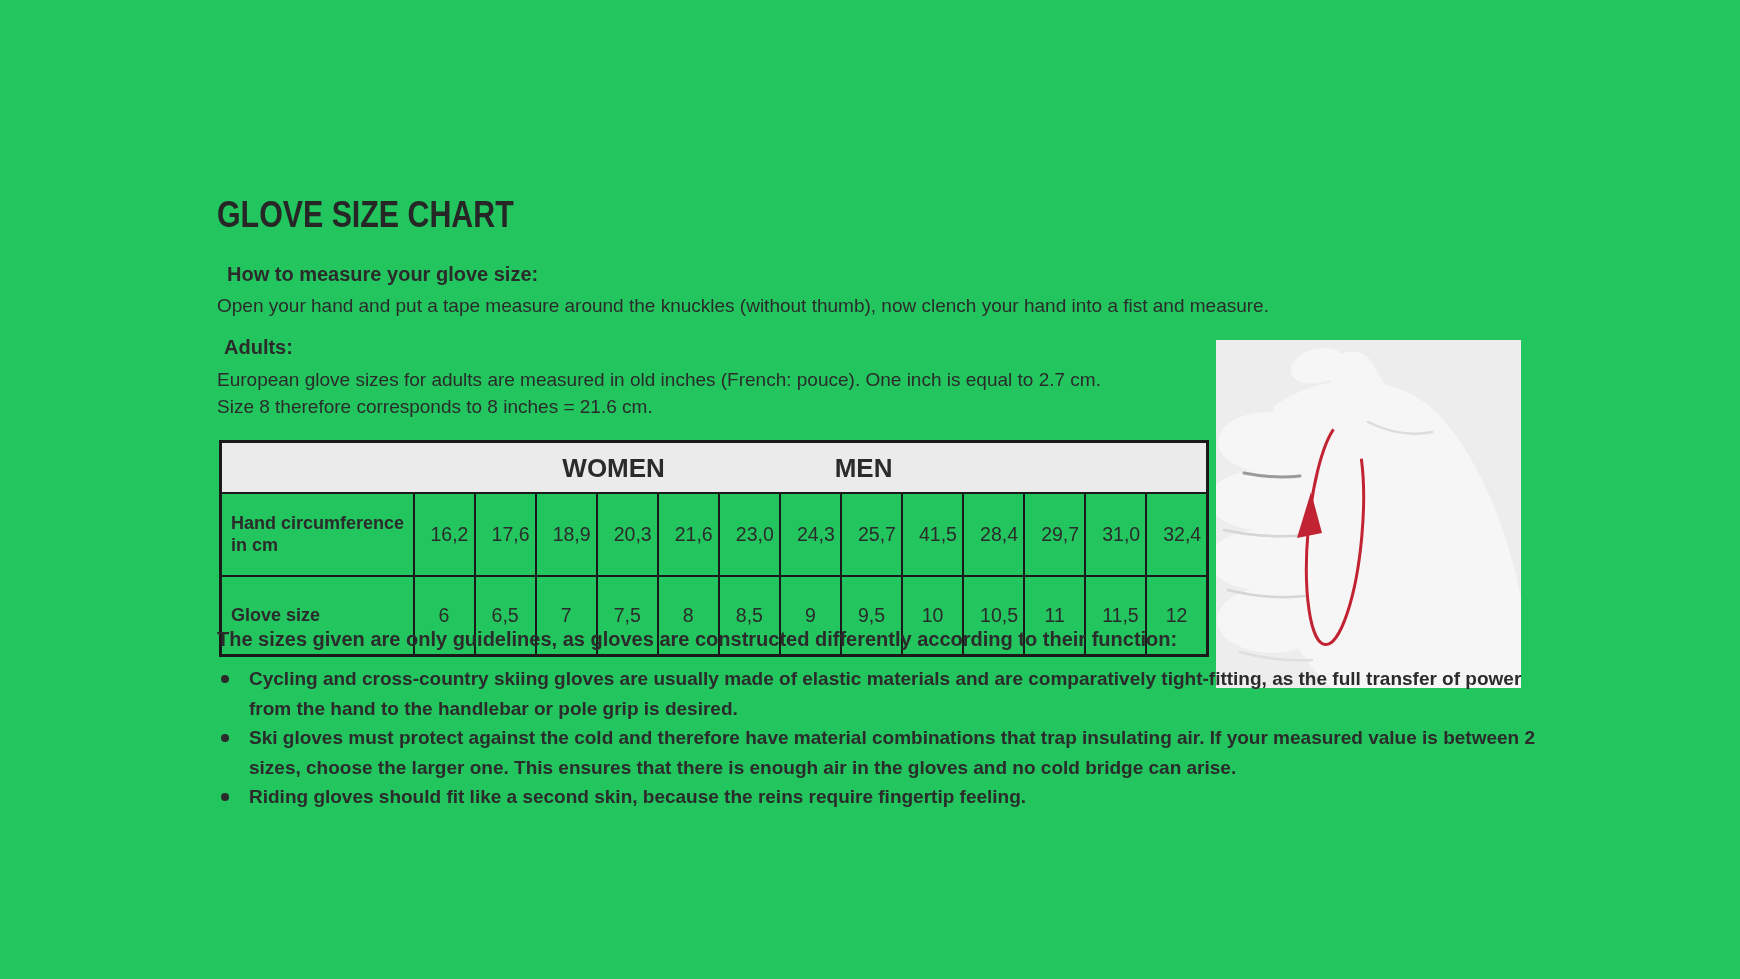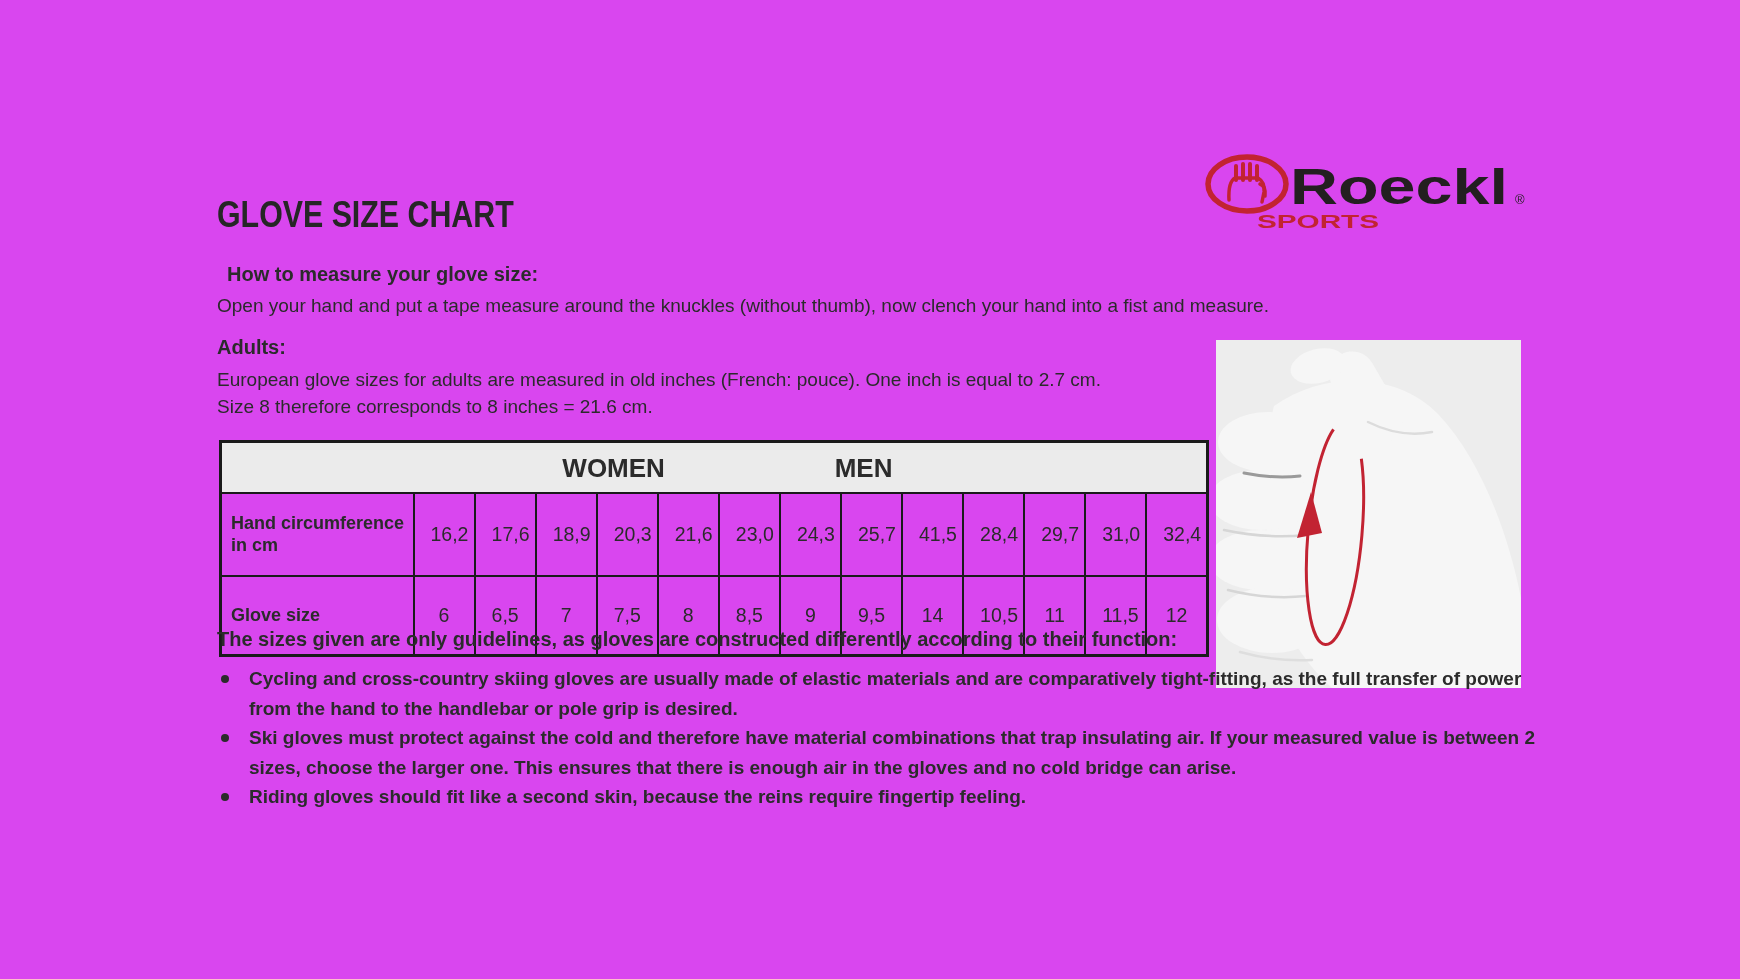--- a/index.html
+++ b/index.html
@@ -1,17 +1,17 @@
 <!DOCTYPE html>
 <html><head>
 <meta charset="utf-8">
 <style>
   html,body{margin:0;padding:0;background:#ffffff;}
   .page{
-    position:relative;width:1740px;height:979px;background:#d946ef;overflow:hidden;
+    position:relative;width:1740px;height:979px;background:#22c55e;overflow:hidden;
     font-family:"Liberation Sans","DejaVu Sans",sans-serif;color:#2b2b2b;
   }
   .abs{position:absolute;}
   h1.title{
     margin:0;font-size:37px;font-weight:bold;letter-spacing:0;
     transform:scaleX(.82);transform-origin:left center;white-space:nowrap;color:#262626;
   }
   .h-bold{font-weight:bold;font-size:20px;white-space:nowrap;}
   .body-line{font-size:19px;white-space:nowrap;}
   
@@ -35,41 +35,25 @@
     position:absolute;left:4px;top:11px;width:8px;height:8px;border-radius:50%;background:#2b2b2b;
   }
 </style>
 </head>
 <body>
 
 <div class="page">
 
   <h1 class="title abs" style="left:217px;top:194px;">GLOVE SIZE CHART</h1>
 
-  <div class="abs" style="left:1205px;top:148px;width:330px;height:95px;">
-    <svg width="330" height="95" viewBox="0 0 330 95">
-      <g>
-        <ellipse cx="42" cy="36" rx="39" ry="27" fill="none" stroke="#c22332" stroke-width="5.5"></ellipse>
-        <line x1="31" y1="18" x2="31" y2="32" stroke="#c22332" stroke-width="4" stroke-linecap="round"></line>
-        <line x1="38" y1="16" x2="38" y2="32" stroke="#c22332" stroke-width="4" stroke-linecap="round"></line>
-        <line x1="45" y1="16" x2="45" y2="32" stroke="#c22332" stroke-width="4" stroke-linecap="round"></line>
-        <line x1="52" y1="18" x2="52" y2="32" stroke="#c22332" stroke-width="4" stroke-linecap="round"></line>
-        <path d="M24,52 Q23,34 30,30 L53,30 Q60,34 59,44 L57,54" fill="none" stroke="#c22332" stroke-width="3.5" stroke-linecap="round"></path>
-        <path d="M55,36 q6,2 5,12" fill="none" stroke="#c22332" stroke-width="3.5" stroke-linecap="round"></path>
-      </g>
-      <text x="85" y="56" font-family="Liberation Sans, DejaVu Sans, sans-serif" font-size="50" font-weight="bold" fill="#231f20" textLength="218" lengthAdjust="spacingAndGlyphs">Roeckl</text>
-      <text x="310" y="56" font-family="Liberation Sans, DejaVu Sans, sans-serif" font-size="13" fill="#231f20">®</text>
-      <text x="52" y="80" font-family="Liberation Sans, DejaVu Sans, sans-serif" font-size="19" font-weight="bold" fill="#c22332" textLength="122" lengthAdjust="spacingAndGlyphs">SPORTS</text>
-    </svg>
-  </div>
 
   <div class="h-bold abs" style="left:227px;top:263px;">How to measure your glove size:</div>
   <div class="body-line abs" style="left:217px;top:295px;">Open your hand and put a tape measure around the knuckles (without thumb), now clench your hand into a fist and measure.</div>
 
-  <div class="h-bold abs" style="left:217px;top:336px;">Adults:</div>
+  <div class="h-bold abs" style="left:224px;top:336px;">Adults:</div>
   <div class="body-line abs" style="left:217px;top:369px;">European glove sizes for adults are measured in old inches (French: pouce). One inch is equal to 2.7 cm.</div>
   <div class="body-line abs" style="left:217px;top:396px;">Size 8 therefore corresponds to 8 inches = 21.6 cm.</div>
 
   <table class="size abs" style="left:219px;top:440px;">
     <colgroup>
         <col style="width: 193px;">
         <col style="width: 61.0769px;">
         <col style="width: 61.0769px;">
         <col style="width: 61.0769px;">
         <col style="width: 61.0769px;">
@@ -109,21 +93,21 @@
       <tr class="r2">
         <td class="rowlabel">Glove size</td>
       <td class="val">6</td>
           <td class="val">6,5</td>
           <td class="val">7</td>
           <td class="val">7,5</td>
           <td class="val">8</td>
           <td class="val">8,5</td>
           <td class="val">9</td>
           <td class="val">9,5</td>
-          <td class="val">14</td>
+          <td class="val">10</td>
           <td class="val">10,5</td>
           <td class="val">11</td>
           <td class="val">11,5</td>
           <td class="val">12</td>
         </tr>
     </tbody>
   </table>
 
   <div class="abs" style="left:1216px;top:340px;width:305px;height:348px;">
     <svg width="305" height="348" viewBox="0 0 305 348">

